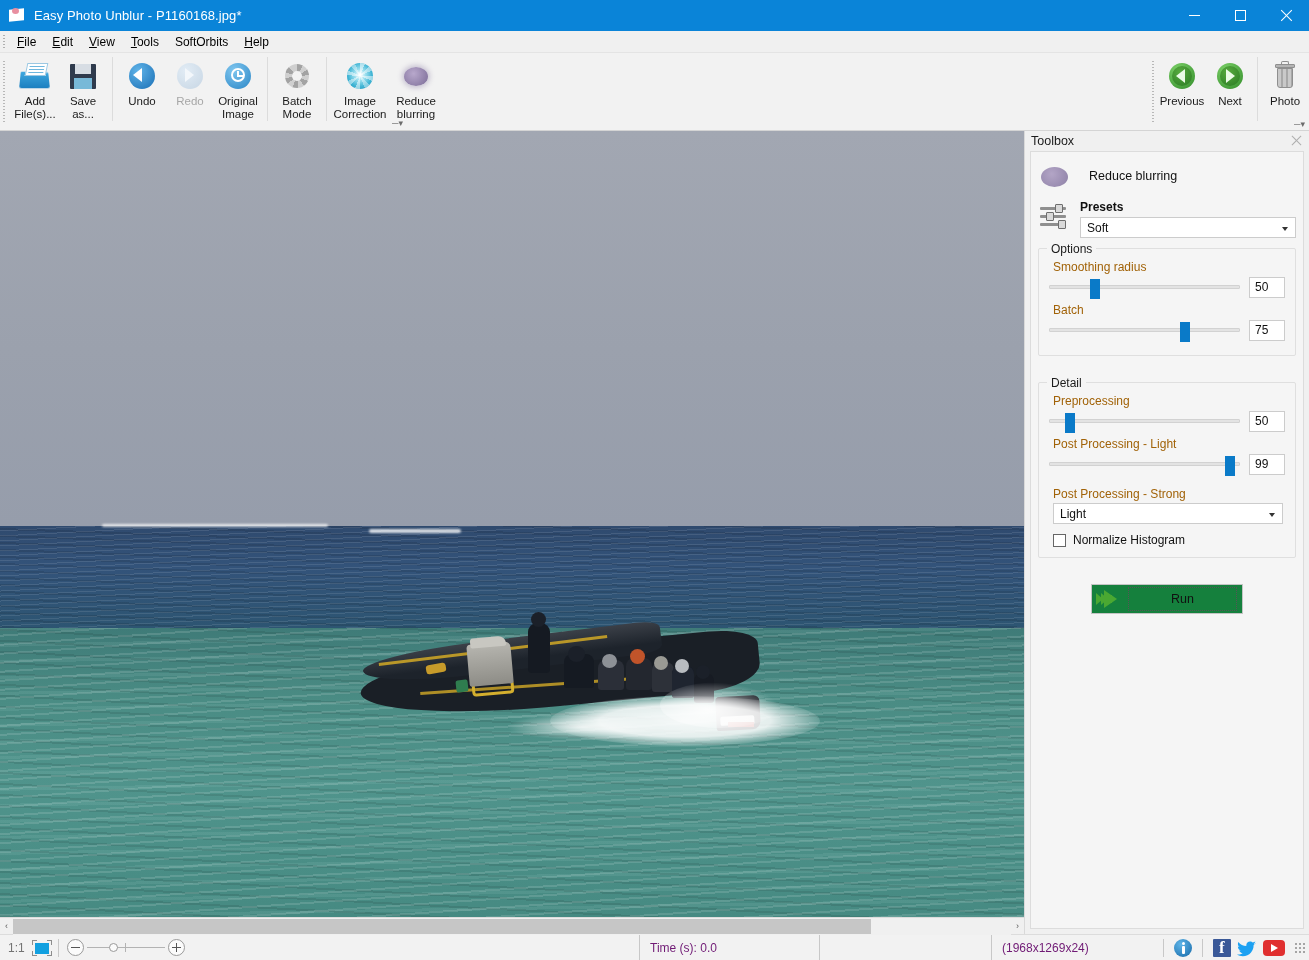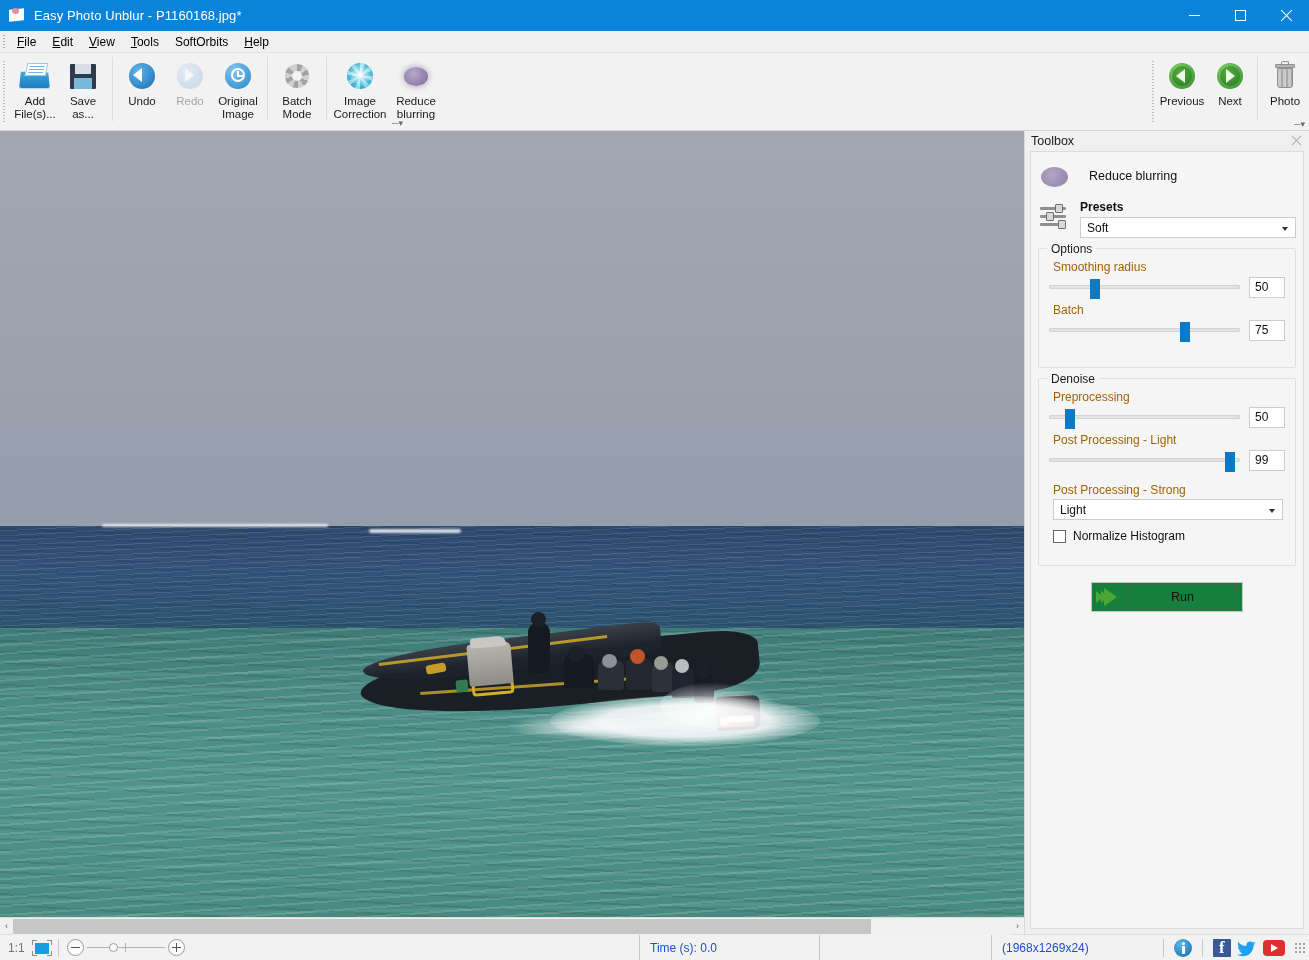--- a/index.html
+++ b/index.html
@@ -362,21 +362,21 @@
   .preset-label { font-size: 12px; font-weight: bold; color: #111; margin-bottom: 3px; }
   .combo {
     height: 21px; background: #fff; border: 1px solid #ccc; display: flex; align-items: center;
     padding: 0 6px; font-size: 12px; color: #111; position: relative; cursor: default;
   }
   .combo .caret {
     position: absolute; right: 7px; top: 9px; width: 0; height: 0;
     border-left: 3.5px solid transparent; border-right: 3.5px solid transparent; border-top: 4px solid #333;
   }
   .group {
-    border: 1px solid #dfdfdf; border-radius: 2px; margin-bottom: 10px; padding: 6px 10px 22px 10px;
+    border: 1px solid #dfdfdf; border-radius: 2px; margin-bottom: 26px; padding: 6px 10px 10px 10px;
     position: relative;
   }
   .group-title {
     position: absolute; top: -7px; left: 8px; background: #f5f5f5; padding: 0 4px;
     font-size: 12px; color: #1b1b1b;
   }
   .ctrl-label { font-size: 12px; color: #a16207; margin: 5px 0 2px 4px; }
   .slider-row { display: flex; align-items: center; gap: 9px; margin-bottom: 4px; }
   .slider {
     flex: 1 1 auto; height: 22px; position: relative; min-width: 0;
@@ -455,21 +455,21 @@
     position: absolute; left: 0; right: 0; top: 8px; height: 1px; background: #b3b3b3;
   }
   .ztrack .ztick {
     position: absolute; left: 38px; top: 4px; width: 1px; height: 9px; background: #b3b3b3;
   }
   .ztrack .zknob {
     position: absolute; left: 22px; top: 4px; width: 9px; height: 9px; border-radius: 50%;
     background: #fbfbfb; border: 1px solid #9a9a9a;
   }
   .sb-cell {
-    height: 26px; display: flex; align-items: center; padding: 0 10px; color: #1d4ed8;
+    height: 26px; display: flex; align-items: center; padding: 0 10px; color: #701a75;
     border-left: 1px solid #c8c8c8;
   }
   .sb-spacer { flex: 1 1 auto; }
   .social { display: flex; align-items: center; gap: 6px; padding: 0 6px; }
   .ic-info {
     width: 18px; height: 18px; border-radius: 50%;
     background: radial-gradient(circle at 38% 30%, #5fb5e8, #1669a8);
     position: relative; flex: 0 0 18px;
   }
   .ic-info:before {
@@ -767,21 +767,21 @@
           <div class="slider-row">
             <div class="slider">
               <div class="track"></div>
               <div class="thumb" style="left:71%;"></div>
             </div>
             <div class="numbox">75</div>
           </div>
         </div>
 
         <div class="group">
-          <div class="group-title">Denoise</div>
+          <div class="group-title">Detail</div>
 
           <div class="ctrl-label">Preprocessing</div>
           <div class="slider-row">
             <div class="slider">
               <div class="track"></div>
               <div class="thumb" style="left:11%;"></div>
             </div>
             <div class="numbox">50</div>
           </div>
 

